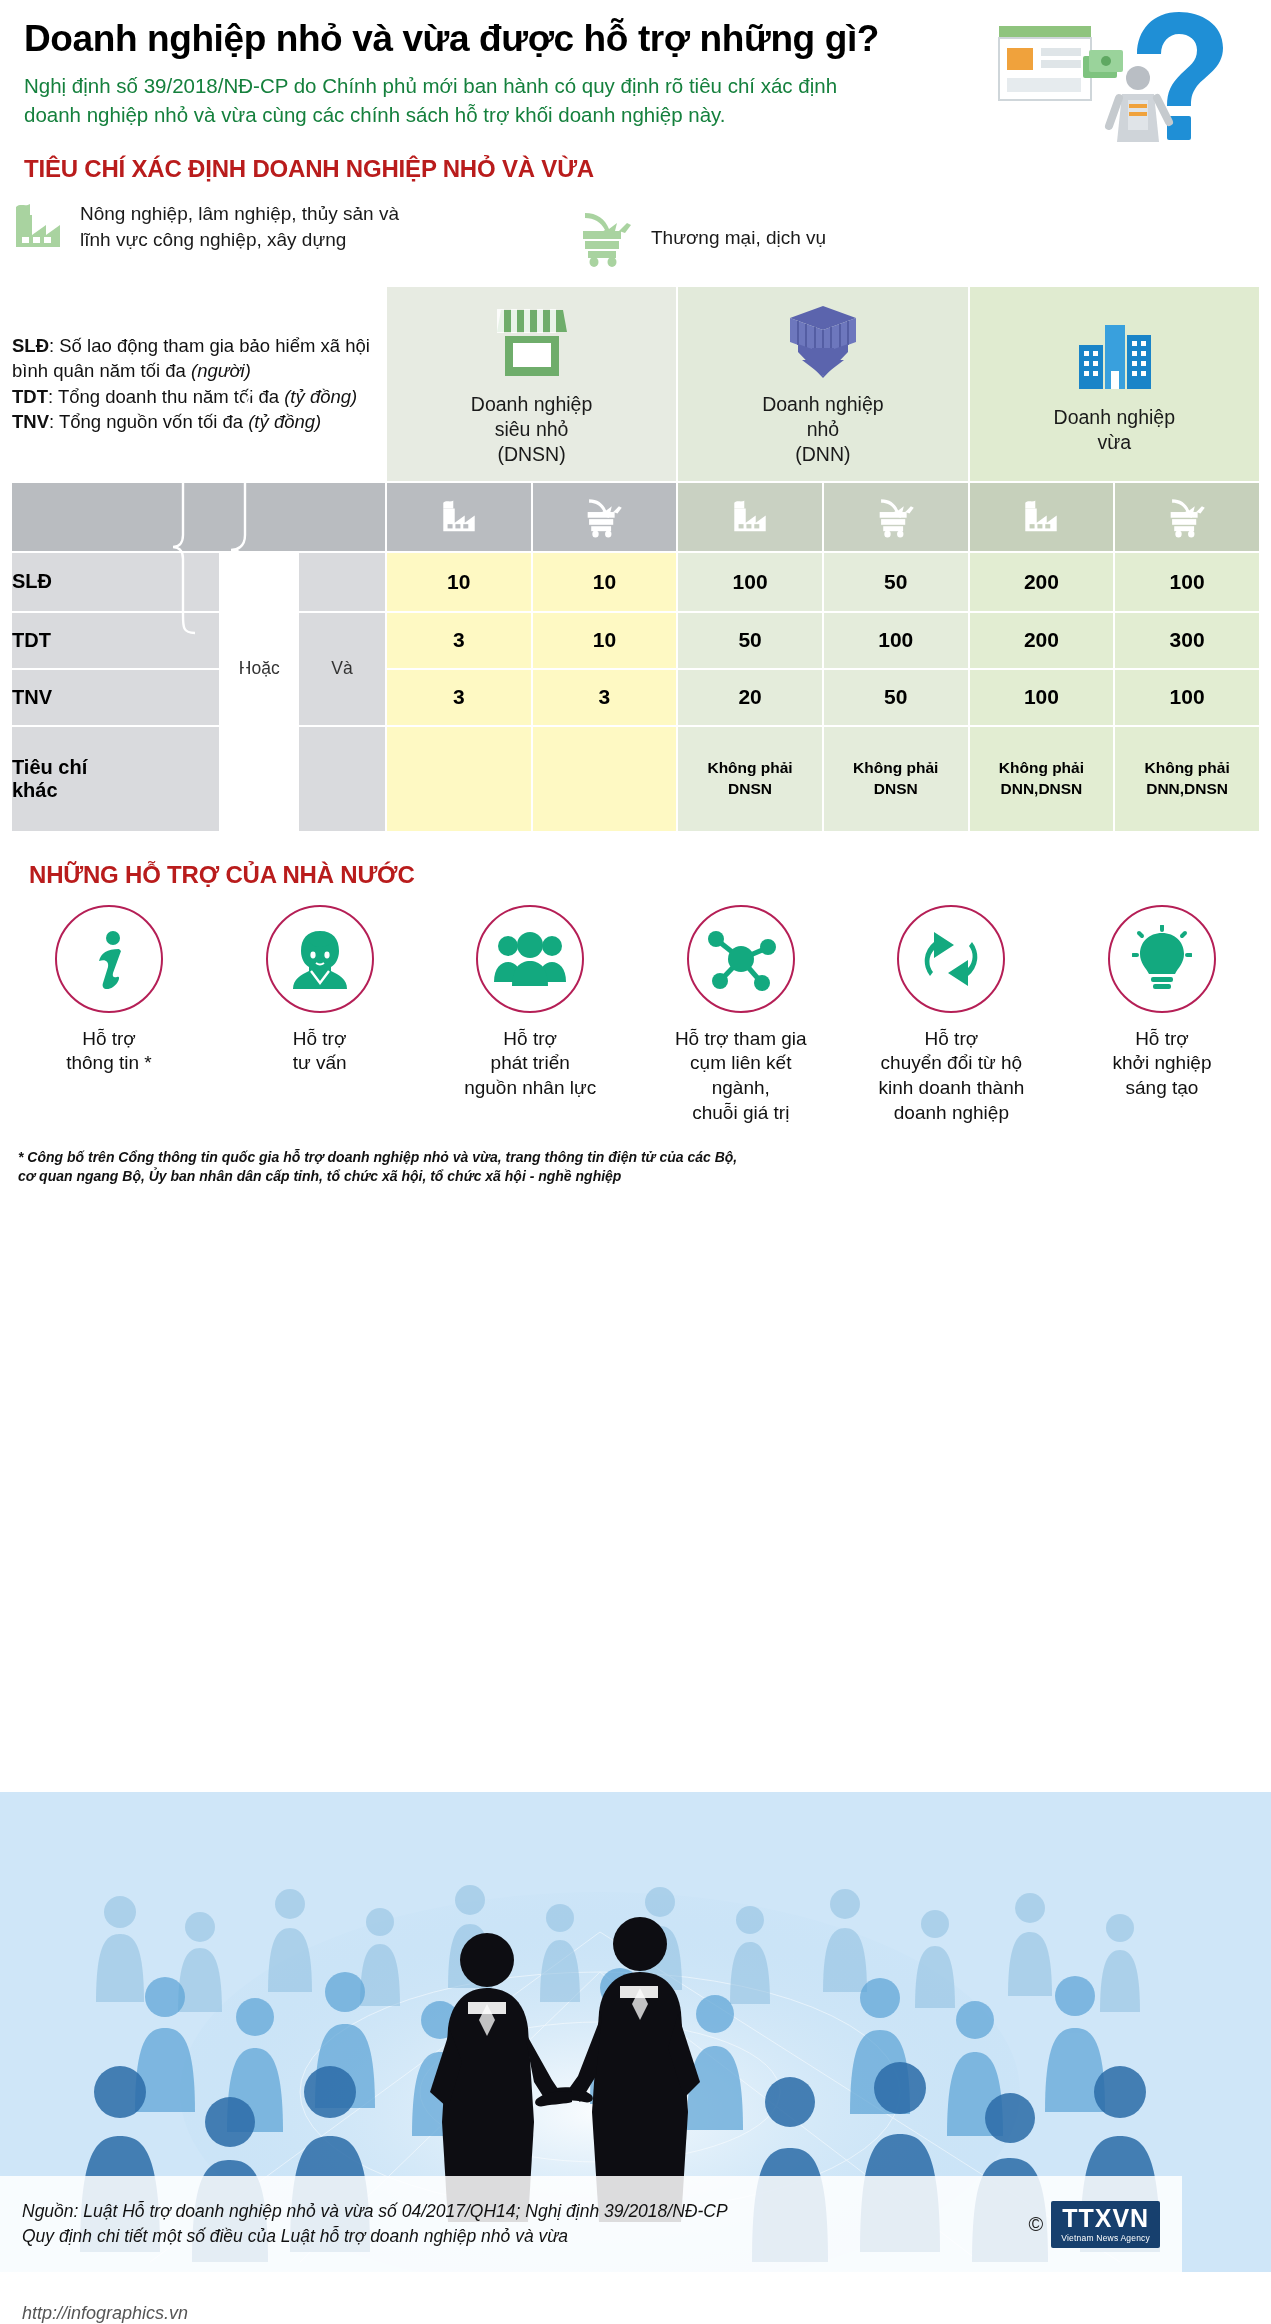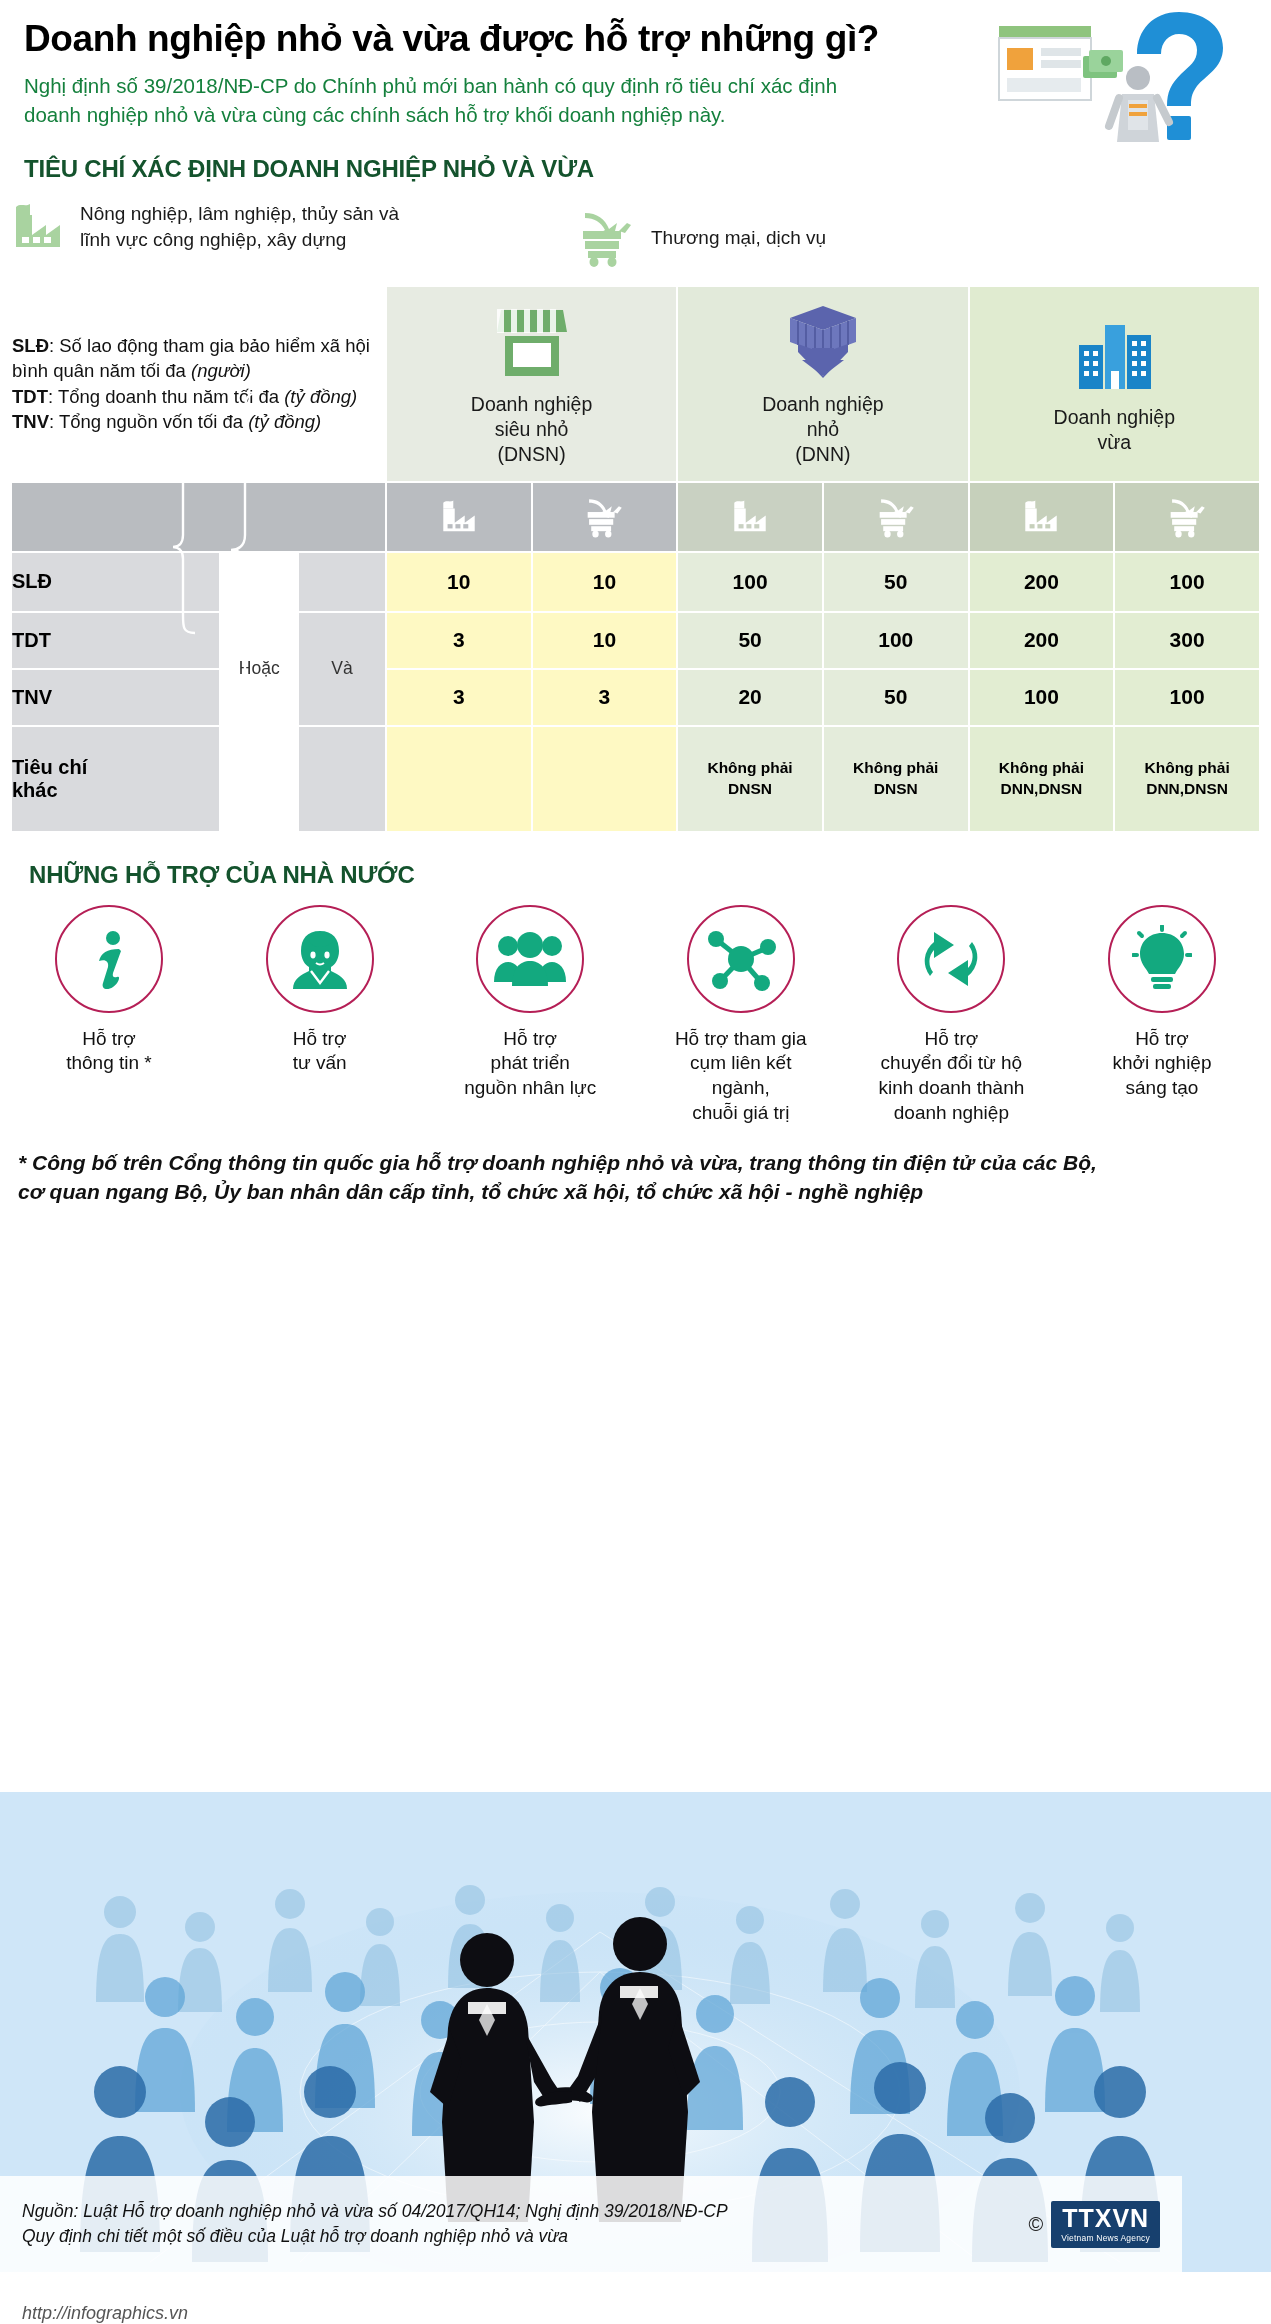--- a/index.html
+++ b/index.html
@@ -38,21 +38,21 @@
     right: 10px;
     top: 4px;
     width: 270px;
     height: 150px;
   }
 
   
   .section-heading {
     font-size: 24px;
     font-weight: bold;
-    color: #14532d;
+    color: #b91c1c;
     padding: 0 24px;
     letter-spacing: -0.2px;
   }
   #criteria-heading { margin-top: 26px; }
   #support-heading { margin-top: 28px; padding-left: 29px; }
 
   
   .legend-row {
     position: relative;
     margin-top: 18px;
@@ -183,21 +183,21 @@
     margin-top: 14px;
     text-align: center;
     font-size: 19px;
     color: #111;
     line-height: 1.3;
   }
 
   .footnote {
     margin-top: 22px;
     padding: 0 18px;
-    font-size: 21px;
+    font-size: 14px;
     font-style: italic;
     font-weight: bold;
     color: #111;
     line-height: 1.4;
   }
 
   
   .bottom-art {
     position: absolute;
     left: 0; bottom: 52px;

